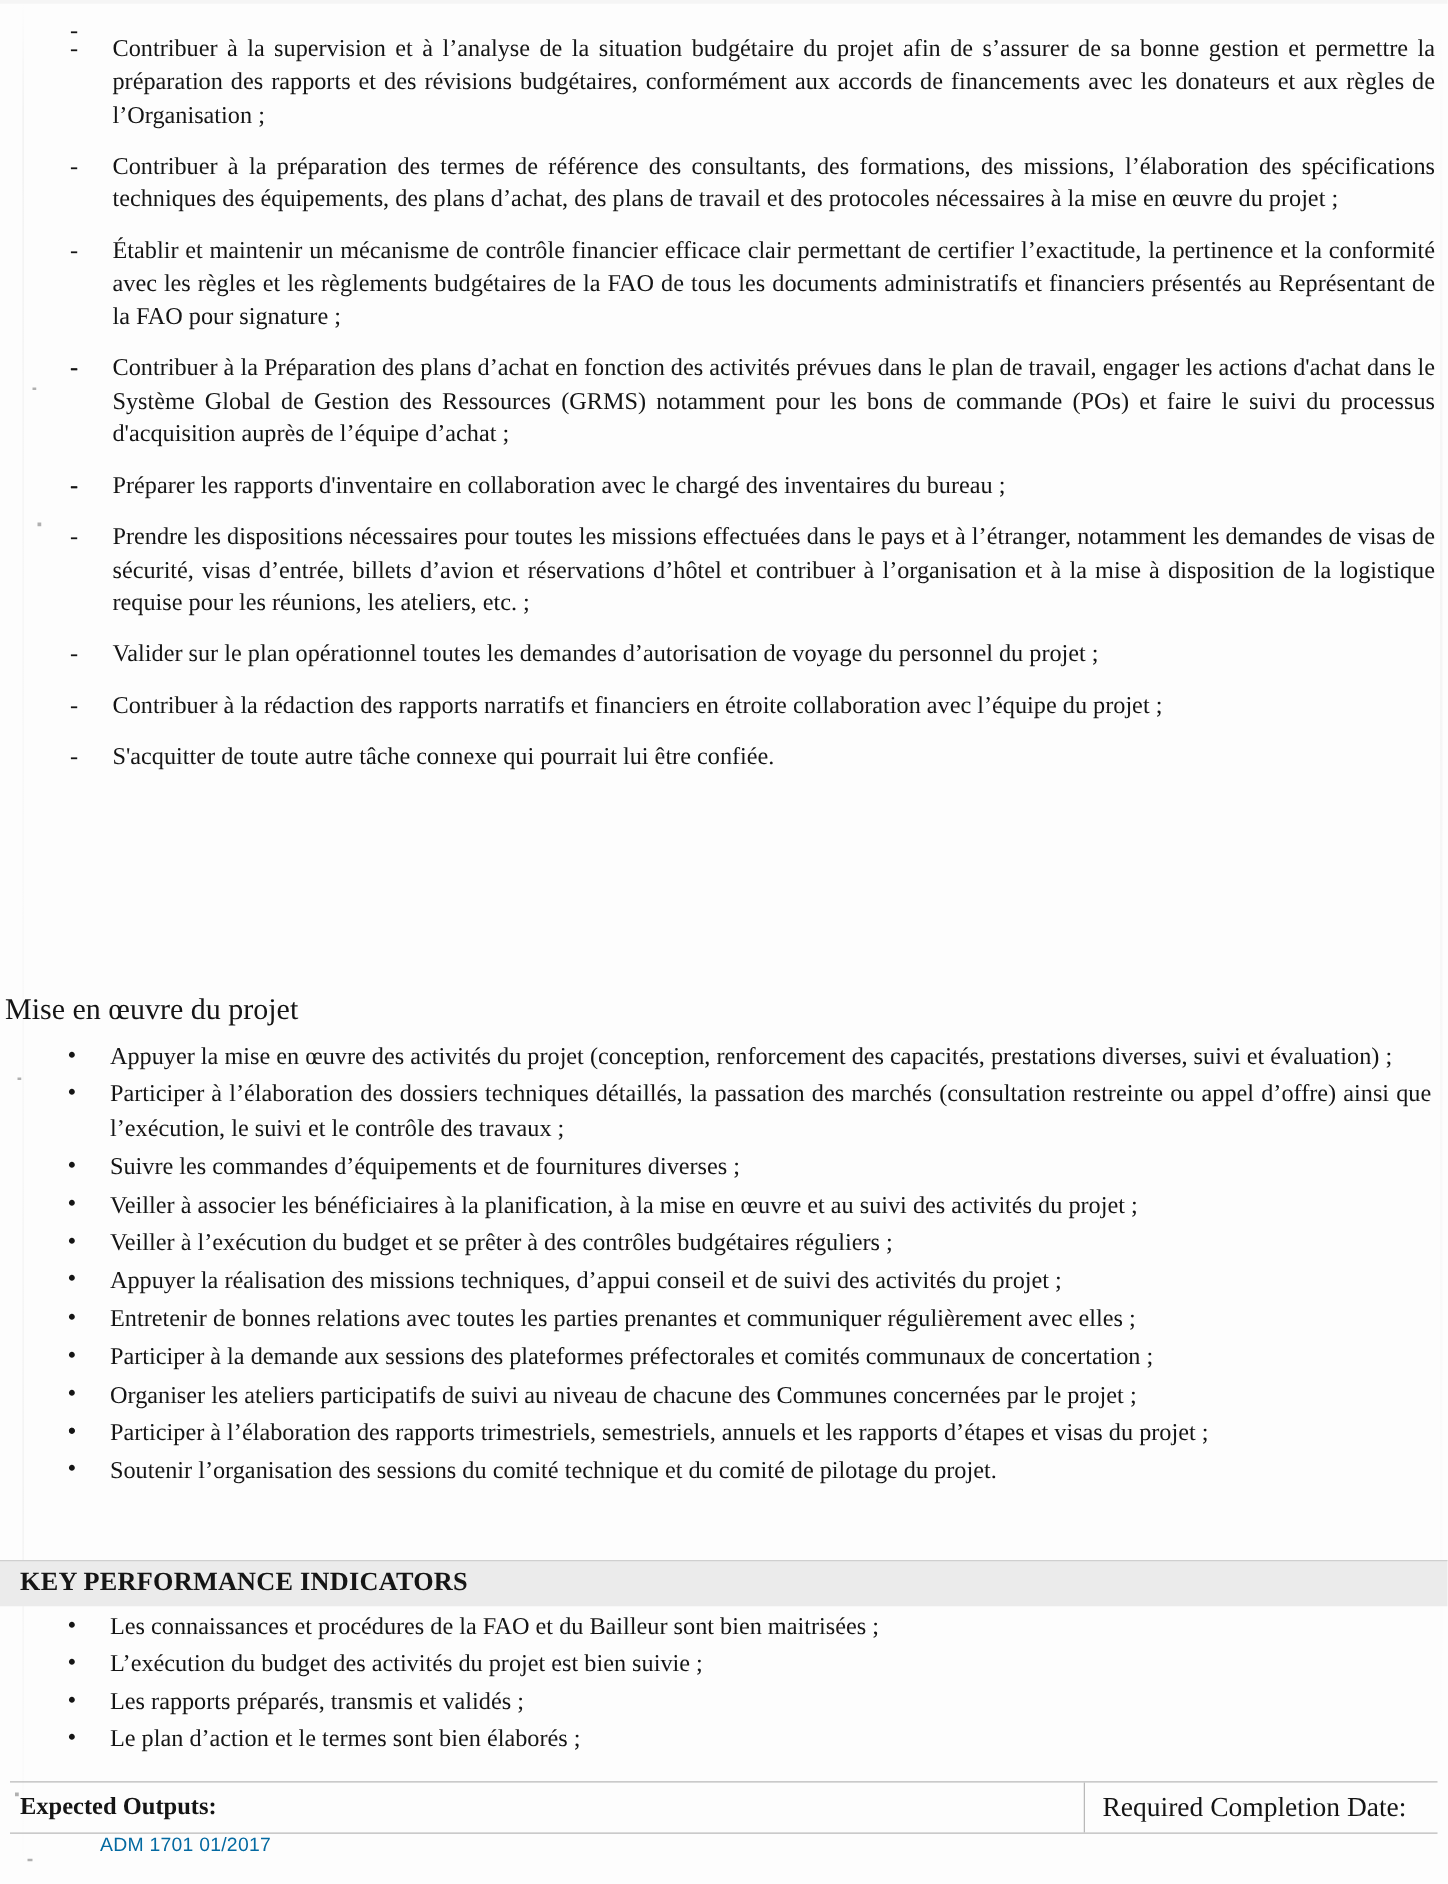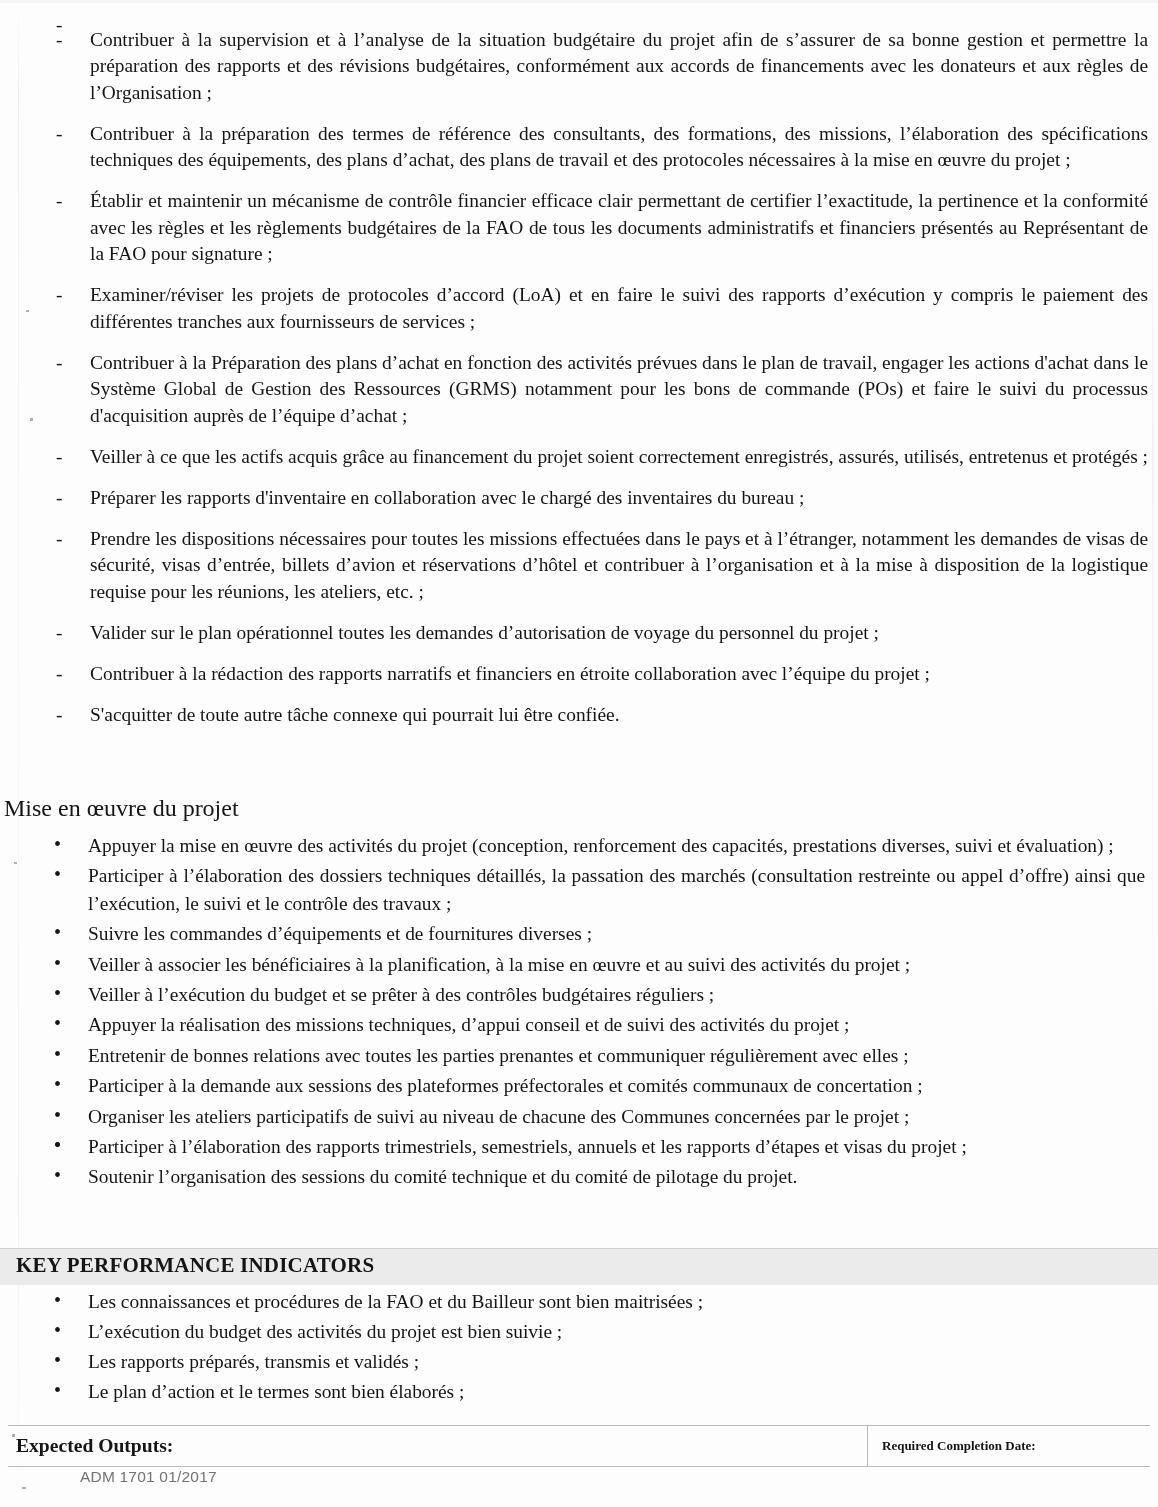--- a/index.html
+++ b/index.html
@@ -161,33 +161,33 @@
     display: flex;
     align-items: center;
     padding-left: 14px;
     box-sizing: border-box;
   }
   .outputs-label {
     font-size: 19.6px;
     font-weight: bold;
   }
   .outputs-label-plain {
-    font-size: 13px;
-    font-weight: bold;
+    font-size: 22px;
+    font-weight: normal;
   }
 
   
   .footer {
     position: absolute;
     left: 80px;
     top: 1468px;
     font-family: "Liberation Sans", "DejaVu Sans", sans-serif;
     font-size: 15.5px;
     letter-spacing: 0.2px;
-    color: #737373;
+    color: #0369a1;
   }
 
   
   .speck { position: absolute; background: rgba(0,0,0,0.30); pointer-events: none; }
 </style>
 </head>
 <body>
 
 <div class="page">
 
@@ -212,29 +212,27 @@
     <div class="dash-item">
       <span class="marker">-</span>
       <span>Contribuer à la préparation des termes de référence des consultants, des formations, des missions, l’élaboration des spécifications techniques des équipements, des plans d’achat, des plans de travail et des protocoles nécessaires à la mise en œuvre du projet ;</span>
     </div>
     <div class="dash-item">
       <span class="marker">-</span>
       <span>Établir et maintenir un mécanisme de contrôle financier efficace clair permettant de certifier l’exactitude, la pertinence et la conformité avec les règles et les règlements budgétaires de la FAO de tous les documents administratifs et financiers présentés au Représentant de la FAO pour signature ;</span>
     </div>
     <div class="dash-item">
       <span class="marker">-</span>
-      <span>Examiner/réviser les projets de protocoles d’accord (LoA) et en faire le suivi des rapports d’exécution y compris le paiement des différentes tranches aux fournisseurs de services ;</span>
     </div>
     <div class="dash-item">
       <span class="marker">-</span>
       <span>Contribuer à la Préparation des plans d’achat en fonction des activités prévues dans le plan de travail, engager les actions d'achat dans le Système Global de Gestion des Ressources (GRMS) notamment pour les bons de commande (POs) et faire le suivi du processus d'acquisition auprès de l’équipe d’achat ;</span>
     </div>
     <div class="dash-item">
       <span class="marker">-</span>
-      <span>Veiller à ce que les actifs acquis grâce au financement du projet soient correctement enregistrés, assurés, utilisés, entretenus et protégés ;</span>
     </div>
     <div class="dash-item">
       <span class="marker">-</span>
       <span>Préparer les rapports d'inventaire en collaboration avec le chargé des inventaires du bureau ;</span>
     </div>
     <div class="dash-item">
       <span class="marker">-</span>
       <span>Prendre les dispositions nécessaires pour toutes les missions effectuées dans le pays et à l’étranger, notamment les demandes de visas de sécurité, visas d’entrée, billets d’avion et réservations d’hôtel et contribuer à l’organisation et à la mise à disposition de la logistique requise pour les réunions, les ateliers, etc. ;</span>
     </div>
     <div class="dash-item">

